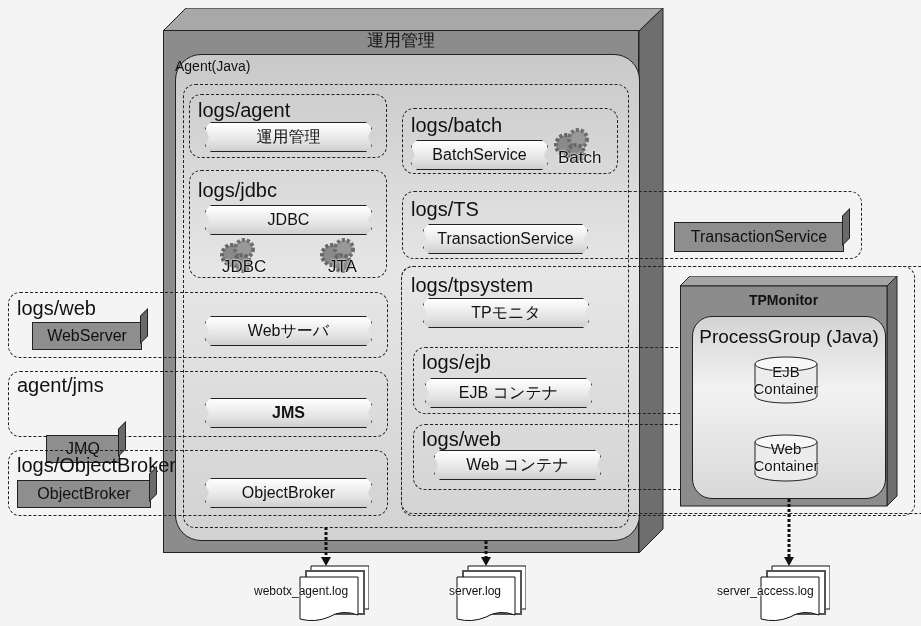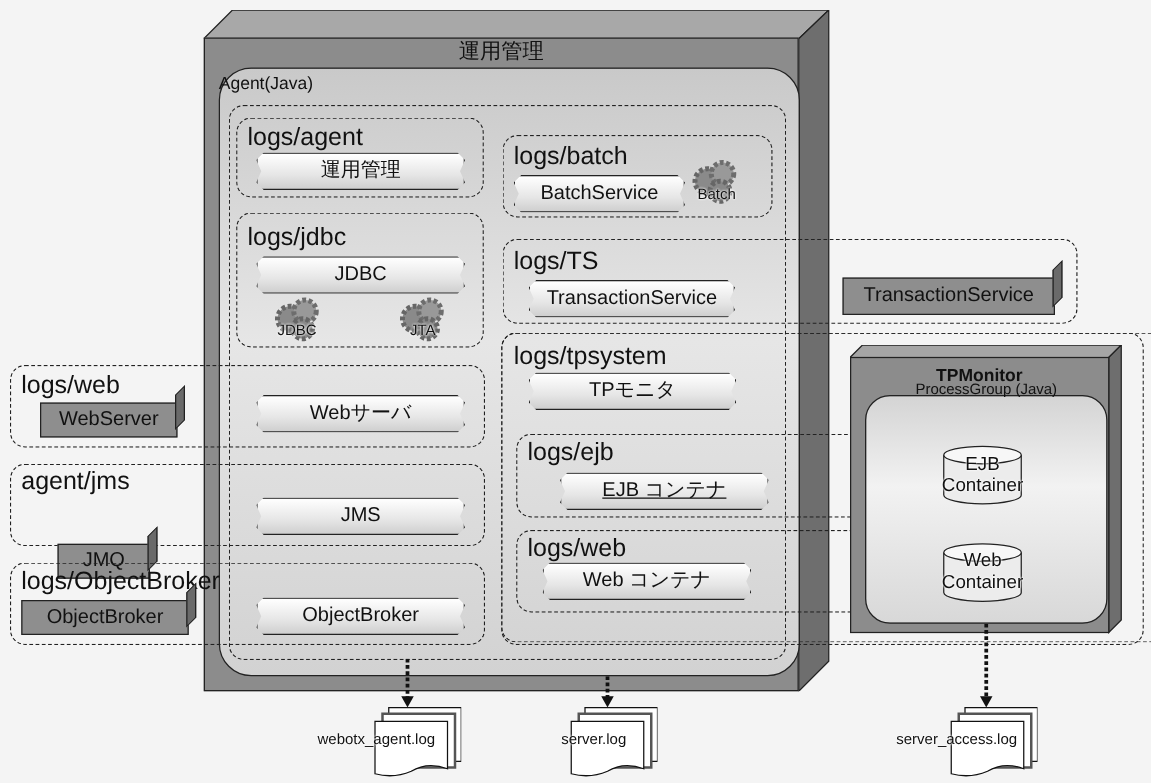--- a/index.html
+++ b/index.html
@@ -28,21 +28,21 @@
     border:1px solid #222; background:linear-gradient(#ffffff, #e6e6e6 60%, #cfcfcf);
     font-size:16px; text-align:center; line-height:28px;
     clip-path:polygon(6px 0, calc(100% - 6px) 0, 100% 6px, calc(100% - 4px) 50%, 100% calc(100% - 6px), calc(100% - 6px) 100%, 6px 100%, 0 calc(100% - 6px), 4px 50%, 0 6px);
   }
   .solid3d { position:absolute; box-sizing:border-box; background:#8e8e8e; border:1px solid #222;
              font-size:16px; text-align:center; }
   .solid3d::after { content:""; position:absolute; right:-7px; top:-7px; width:6px; height:100%;
              background:#6a6a6a; border:1px solid #222; transform:skewY(-45deg); transform-origin:left bottom; }
 
   .gear { position:absolute; width:40px; height:40px; }
-  .gear-lbl { position:absolute; font-size:12px; text-shadow:0 0 2px #fff, 0 0 2px #fff; }
+  .gear-lbl { position:absolute; font-size:17px; text-shadow:0 0 2px #fff, 0 0 2px #fff; }
 
   .cyl { position:absolute; width:64px; height:48px; }
   .cyl-lbl { position:absolute; font-size:15px; text-align:center; line-height:17px; text-shadow:0 0 2px #fff,0 0 2px #fff; }
 
   .doc { position:absolute; width:72px; height:58px; }
   .doc-lbl { position:absolute; font-size:12px; white-space:nowrap; text-shadow:0 0 2px #fff,0 0 2px #fff; }
 
   .arrow { position:absolute; width:12px; }
 </style>
 </head>
@@ -97,49 +97,49 @@
 <div class="scroll-box" style="left:423px;top:224px;width:165px;">TransactionService</div>
 <div class="solid3d" style="left:674px;top:222px;width:170px;height:30px;line-height:28px;"><span>TransactionService</span></div>
 
 <div class="abs dash" style="left:401px;top:266px;width:628px;height:248px;border-right:none;border-radius:12px 0 0 12px;clip-path:inset(0 0 0 0);"></div>
 <div class="abs dash" style="left:401px;top:266px;width:514px;height:250px;"></div>
 <div class="lbl" style="left:411px;top:274px;">logs/tpsystem</div>
 <div class="scroll-box" style="left:423px;top:298px;width:166px;">TPモニタ</div>
 
 <div class="abs dash" style="left:413px;top:347px;width:462px;height:67px;"></div>
 <div class="lbl" style="left:422px;top:351px;">logs/ejb</div>
-<div class="scroll-box" style="left:448px;top:378px;width:167px;text-decoration:underline;">EJB コンテナ</div>
+<div class="scroll-box" style="left:425px;top:378px;width:167px;">EJB コンテナ</div>
 
 <div class="abs dash" style="left:413px;top:424px;width:462px;height:66px;"></div>
 <div class="lbl" style="left:422px;top:428px;">logs/web</div>
 <div class="scroll-box" style="left:434px;top:450px;width:167px;">Web コンテナ</div>
 
 <div class="abs dash" style="left:8px;top:292px;width:380px;height:66px;"></div>
 <div class="lbl" style="left:17px;top:297px;">logs/web</div>
 <div class="solid3d" style="left:32px;top:322px;width:110px;height:28px;line-height:26px;"><span>WebServer</span></div>
 <div class="scroll-box" style="left:205px;top:316px;width:167px;">Webサーバ</div>
 
 <div class="abs dash" style="left:8px;top:371px;width:380px;height:66px;"></div>
 <div class="lbl" style="left:17px;top:374px;">agent/jms</div>
 <div class="solid3d" style="left:46px;top:399px;width:74px;height:28px;line-height:26px;margin-top:36px;"><span>JMQ</span></div>
-<div class="scroll-box" style="left:205px;top:398px;width:167px;">JMS</div>
+<div class="scroll-box" style="left:205px;top:398px;width:167px;font-weight:bold;">JMS</div>
 
 <div class="abs dash" style="left:8px;top:450px;width:380px;height:66px;"></div>
 <div class="lbl" style="left:17px;top:454px;">logs/ObjectBroker</div>
 <div class="solid3d" style="left:17px;top:480px;width:134px;height:28px;line-height:26px;"><span>ObjectBroker</span></div>
 <div class="scroll-box" style="left:205px;top:478px;width:167px;">ObjectBroker</div>
 
 <svg class="abs" style="left:680px;top:276px;width:220px;height:232px;" viewBox="0 0 220 232">
   <polygon points="0,10 10,0 217,0 207,10" fill="#a5a5a5" stroke="#222"></polygon>
   <polygon points="207,10 217,0 217,220 207,230" fill="#6e6e6e" stroke="#222"></polygon>
   <rect x="0.5" y="10" width="206.5" height="220" fill="#8c8c8c" stroke="#222"></rect>
 </svg>
 <div class="lbl" style="left:680px;top:292px;width:207px;text-align:center;font-size:14px;font-weight:bold;">TPMonitor</div>
 <div class="abs" style="left:692px;top:316px;width:194px;height:183px;border:1px solid #222;border-radius:20px;background:linear-gradient(#d4d4d4,#f2f2f2 40%,#d8d8d8);"></div>
-<div class="lbl" style="left:692px;top:304px;width:194px;text-align:center;font-size:12px;">ProcessGroup (Java)</div>
+<div class="lbl" style="left:692px;top:326px;width:194px;text-align:center;font-size:19px;">ProcessGroup (Java)</div>
 
 <svg class="cyl" style="left:754px;top:356px;" viewBox="0 0 64 48">
   <path d="M1,8 L1,40 A31,7 0 0 0 63,40 L63,8" fill="#ececec" stroke="#222"></path>
   <ellipse cx="32" cy="8" rx="31" ry="7" fill="#f7f7f7" stroke="#222"></ellipse>
 </svg>
 <div class="cyl-lbl" style="left:740px;top:363px;width:92px;">
   <div>EJB</div>
   <div>Container</div>
 </div>
 

